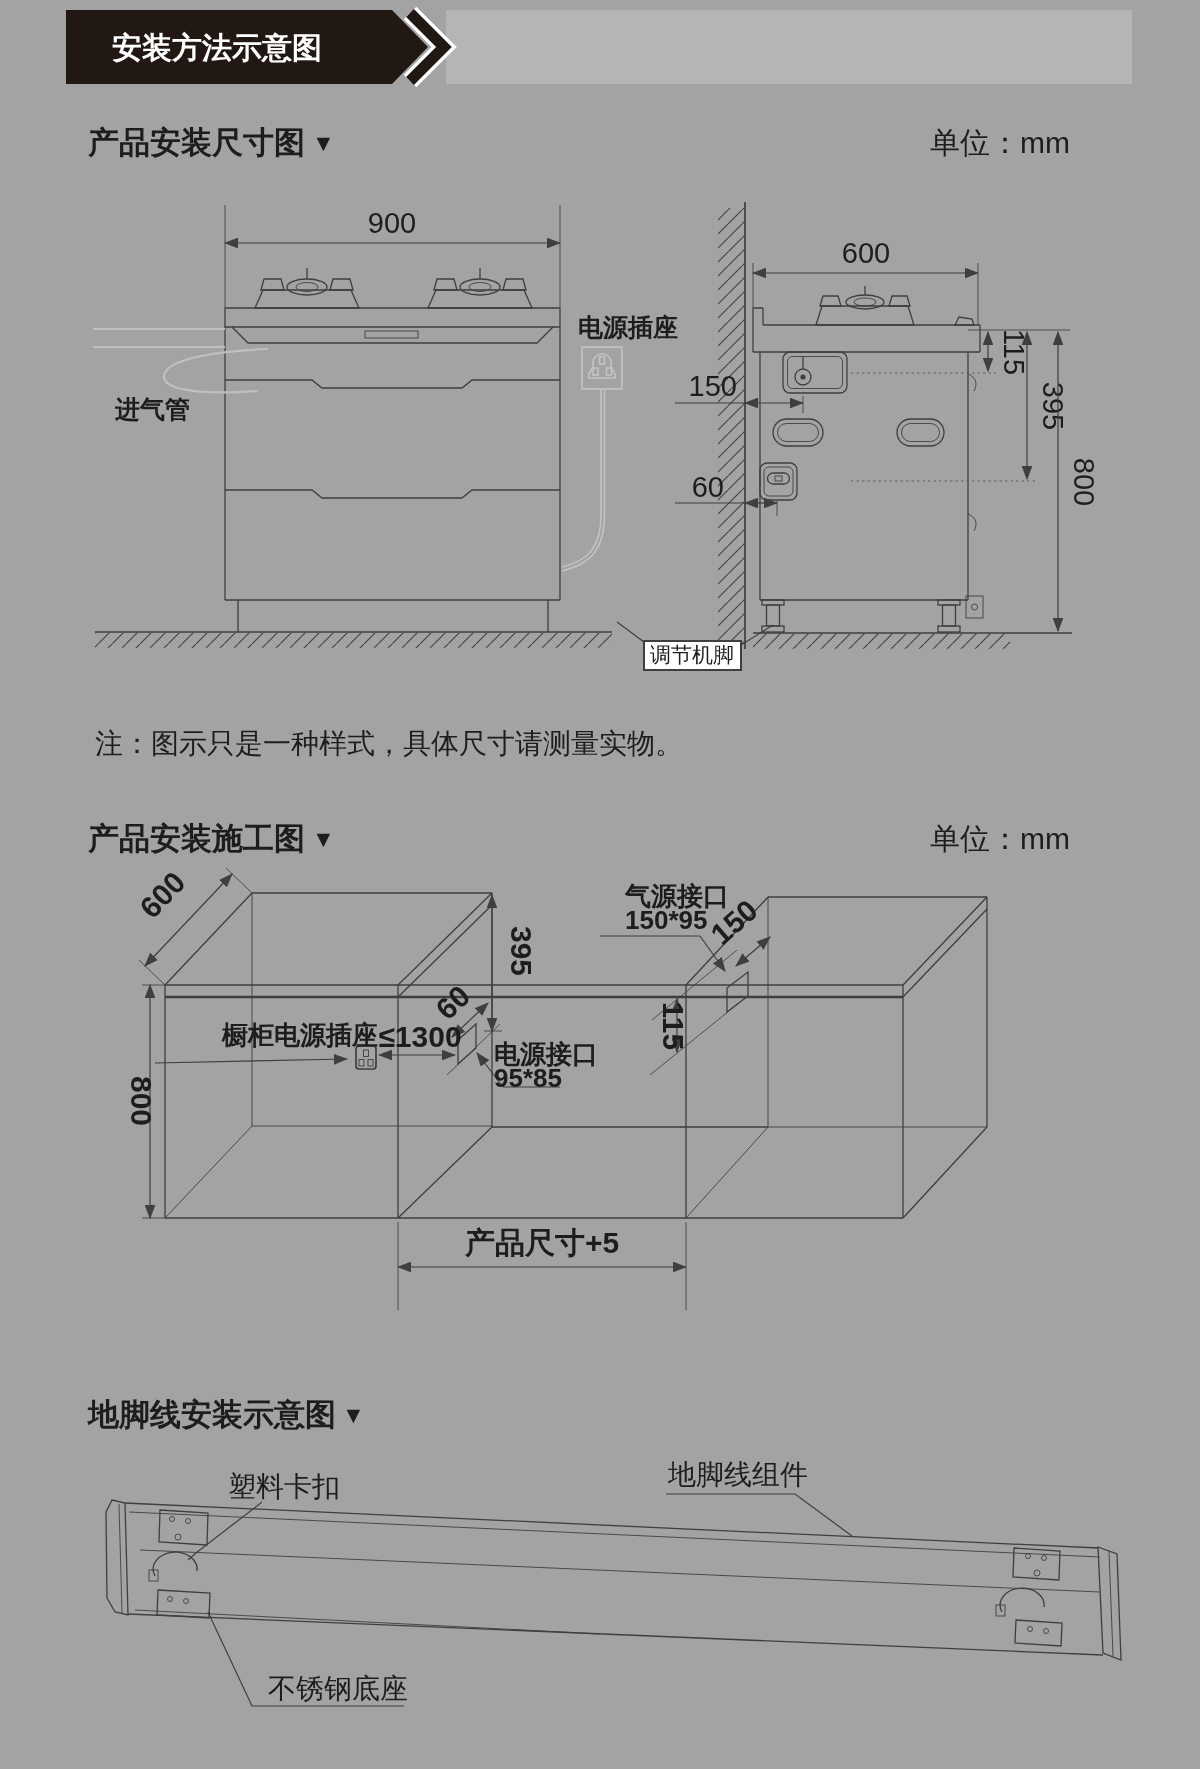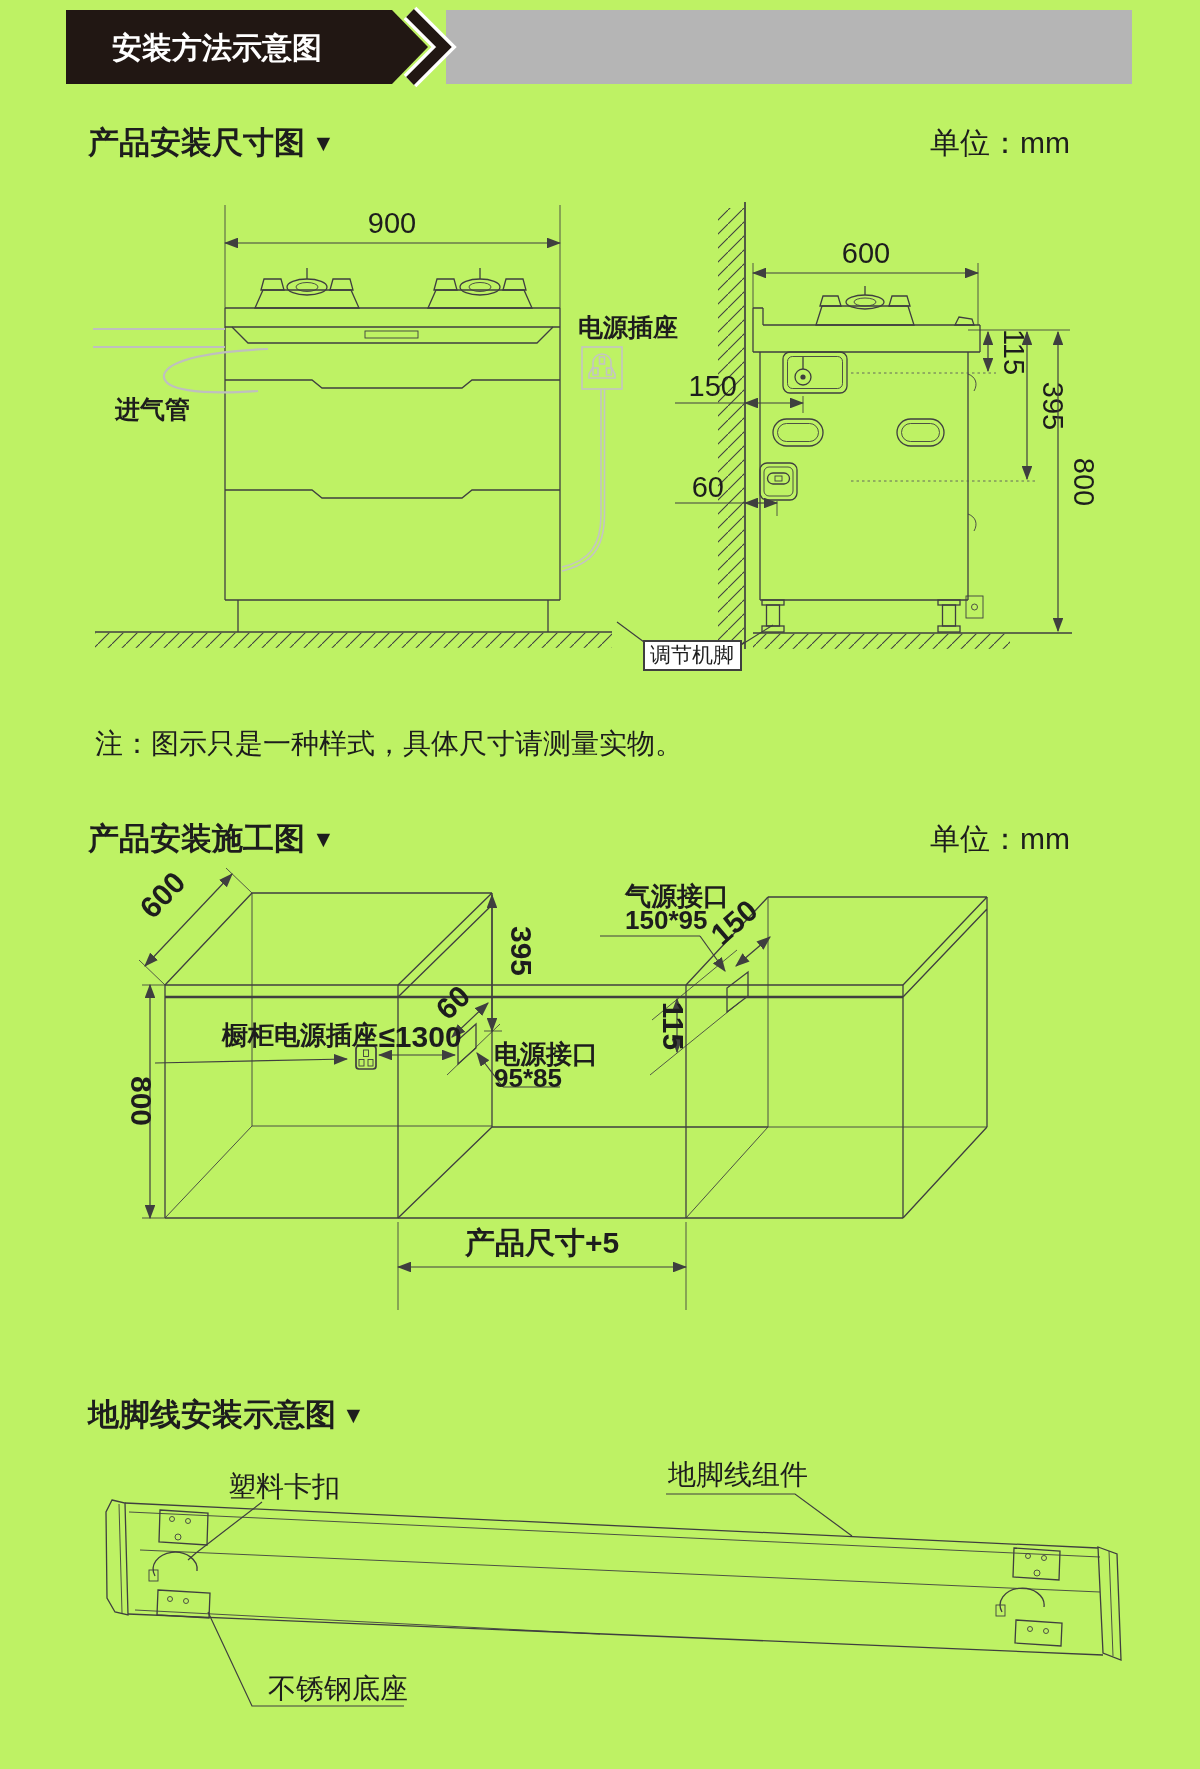--- a/index.html
+++ b/index.html
@@ -1,16 +1,16 @@
 <!DOCTYPE html>
 <html><head>
 <meta charset="utf-8">
 <style>
   html,body{margin:0;padding:0;background:#ffffff;}
-  #page{position:relative;width:1200px;height:1769px;background:#bef264;
+  #page{position:relative;width:1200px;height:1769px;background:#a3a3a3;
         font-family:"Liberation Sans","DejaVu Sans",sans-serif;}
   svg{position:absolute;left:0;top:0;}
   svg text{fill:#1d1d1d;stroke:none;}
   .ln     {stroke:#3f3f3f;fill:none;stroke-width:1.3;}
   .ln-th  {stroke:#3f3f3f;fill:none;stroke-width:0.9;}
   .ln-x   {stroke:#3f3f3f;fill:none;stroke-width:1.7;}
   .ln-b   {stroke:#3f3f3f;fill:none;stroke-width:2.3;}
   .dln    {stroke:#3f3f3f;fill:none;stroke-width:1.2;}
   .xln    {stroke:#3f3f3f;fill:none;stroke-width:0.85;}
   .dot    {stroke:#5a5a5a;fill:none;stroke-width:0.9;stroke-dasharray:2.5 3;}

